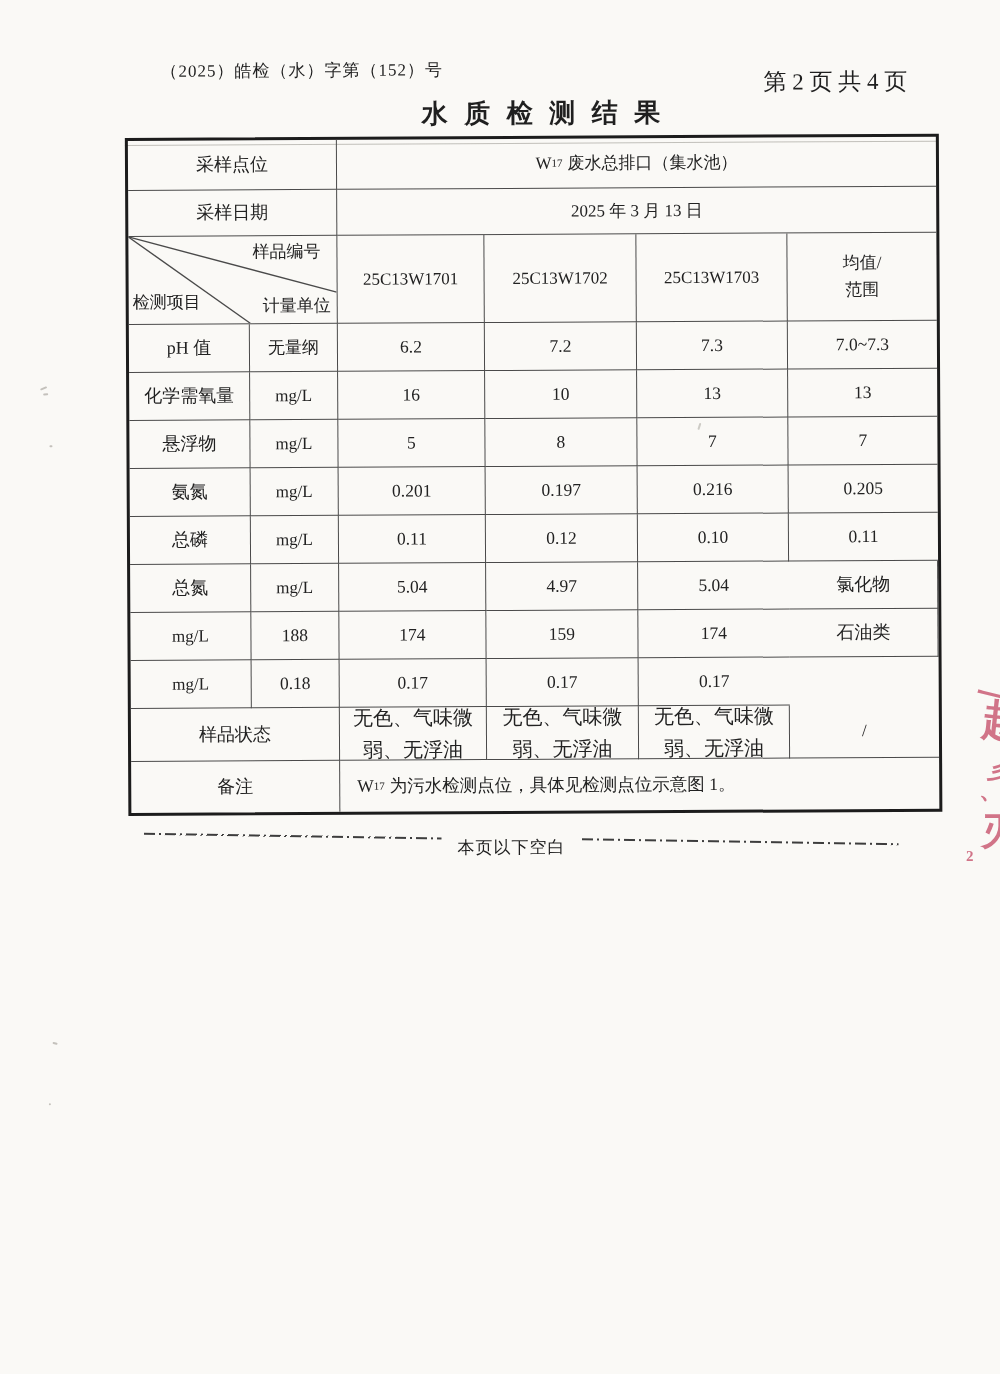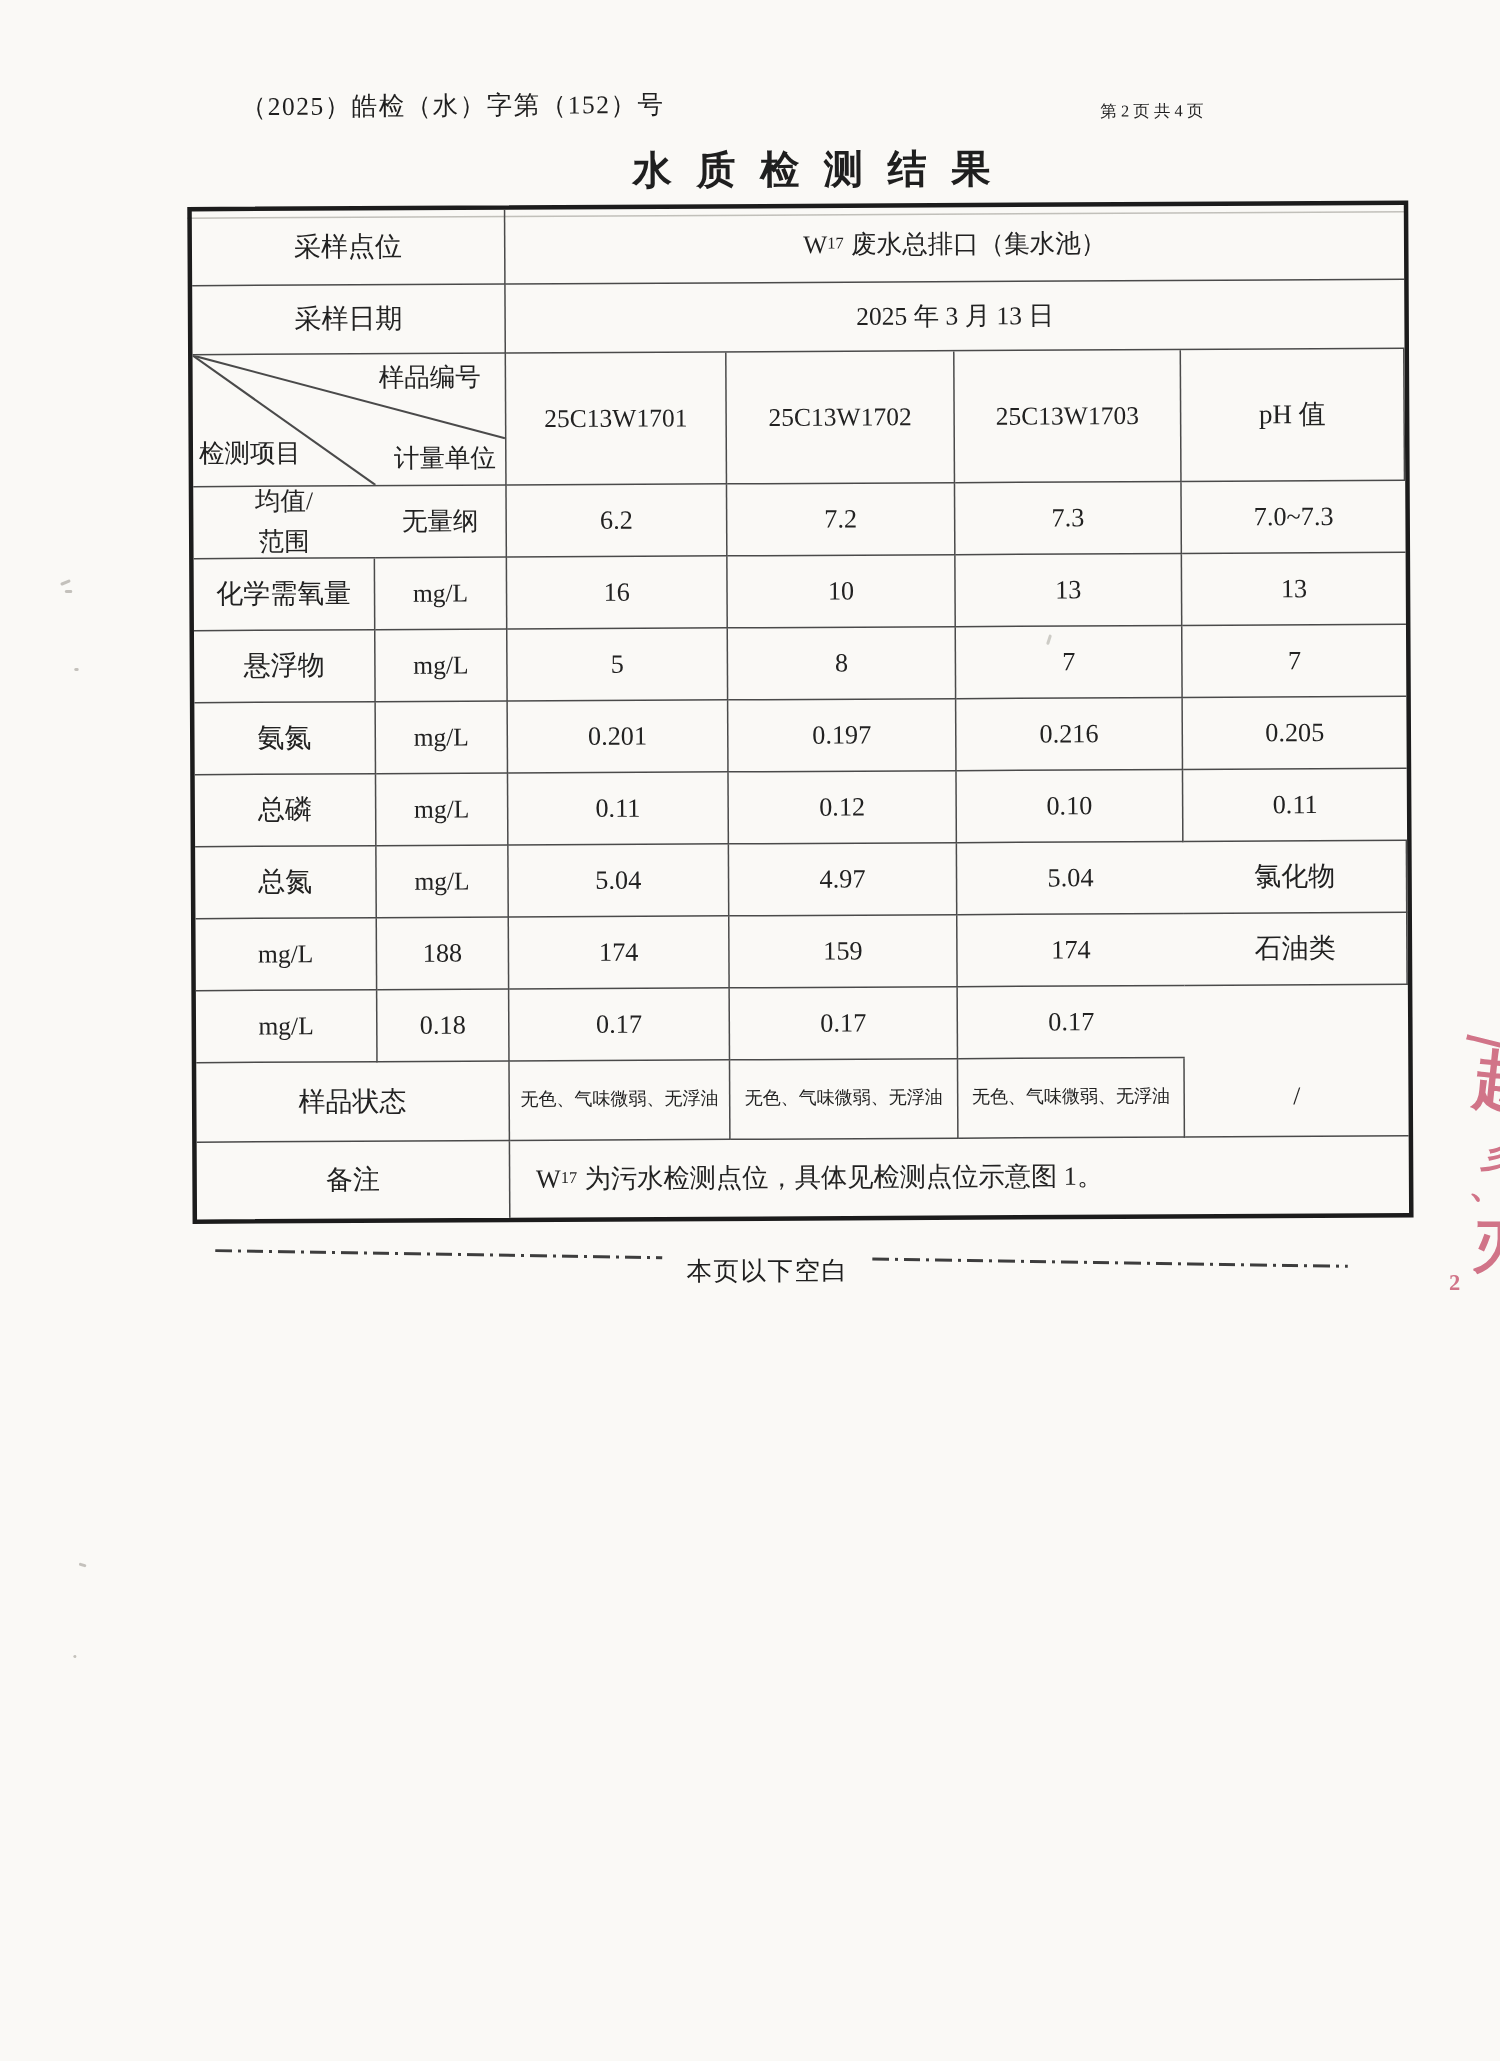--- a/index.html
+++ b/index.html
@@ -4,21 +4,21 @@
 <style>
   html,body{margin:0;padding:0;}
   body{
     width:1000px;height:1374px;position:relative;overflow:hidden;
     background:#faf9f6;
     font-family:"Liberation Serif","DejaVu Serif",serif;
     color:#1f1f1f;
   }
   .content{position:absolute;inset:0;transform:rotate(-0.3deg);transform-origin:50% 40%;}
   .doc-number{position:absolute;left:163px;top:58px;font-size:17px;letter-spacing:1px;}
-  .page-indicator{position:absolute;left:736px;top:68px;font-size:11px;}
+  .page-indicator{position:absolute;left:766px;top:68px;font-size:23px;}
   .page-title{position:absolute;left:424px;top:96px;font-size:26px;font-weight:bold;letter-spacing:5px;white-space:nowrap;}
   
   .grid{
     position:absolute;left:127px;top:136px;
     display:grid;
     grid-template-columns:121px 88px 147px 152px 151px 149px;
     grid-template-rows:50px 46px 88px repeat(8,48px) 53px 51px;
     border:3px solid #1c1c1c;
     background:transparent;
   }
@@ -27,21 +27,21 @@
     display:flex;align-items:center;justify-content:center;
     font-size:17px;color:#222;text-align:center;
     line-height:1.25;
   }
   .lbl{font-size:18px;}
   .num{font-size:17.5px;}
   .span2{grid-column:span 2;}
   .span4{grid-column:span 4;}
   .noR{border-right:none;}
   .noB{border-bottom:none;}
-  .state{font-size:12px;line-height:1.6;padding:0 6px;}
+  .state{font-size:20px;line-height:1.6;padding:0 6px;}
   .remark-val{justify-content:flex-start;padding-left:17px;font-size:17.5px;}
   .sb{font-size:11px;vertical-align:-4px;letter-spacing:0;}
   .wrest{margin-left:5px;}
   .avg2l{flex-direction:column;line-height:1.55;}
   
   .corner{position:relative;padding:0;}
   .corner svg{position:absolute;left:0;top:0;width:100%;height:100%;}
   .corner .tr{position:absolute;right:16px;top:5px;font-size:17px;}
   .corner .bl{position:absolute;left:4px;bottom:11px;font-size:17px;}
   .corner .bm{position:absolute;right:6px;bottom:7px;font-size:17px;margin-left:32px;}
@@ -99,26 +99,26 @@
         <line x1="0" y1="0" x2="122" y2="88" stroke="#4a4a4a" stroke-width="1.4"></line>
         <line x1="0" y1="0" x2="209" y2="57" stroke="#4a4a4a" stroke-width="1.4"></line>
       </svg>
       <span class="tr">样品编号</span>
       <span class="bl">检测项目</span>
       <span class="bm">计量单位</span>
     </div>
     <div class="c">25C13W1701</div>
     <div class="c">25C13W1702</div>
     <div class="c">25C13W1703</div>
-    <div class="c lbl">pH 值</div>
-
     <div class="c noR avg2l">
       <span>均值/</span>
       <span>范围</span>
     </div>
+
+    <div class="c lbl">pH 值</div>
     <div class="c">无量纲</div>
     <div class="c num">6.2</div>
     <div class="c num">7.2</div>
     <div class="c num">7.3</div>
     <div class="c num noR">7.0~7.3</div>
 
     <div class="c lbl">化学需氧量</div>
     <div class="c">mg/L</div>
     <div class="c num">16</div>
     <div class="c num">10</div>

